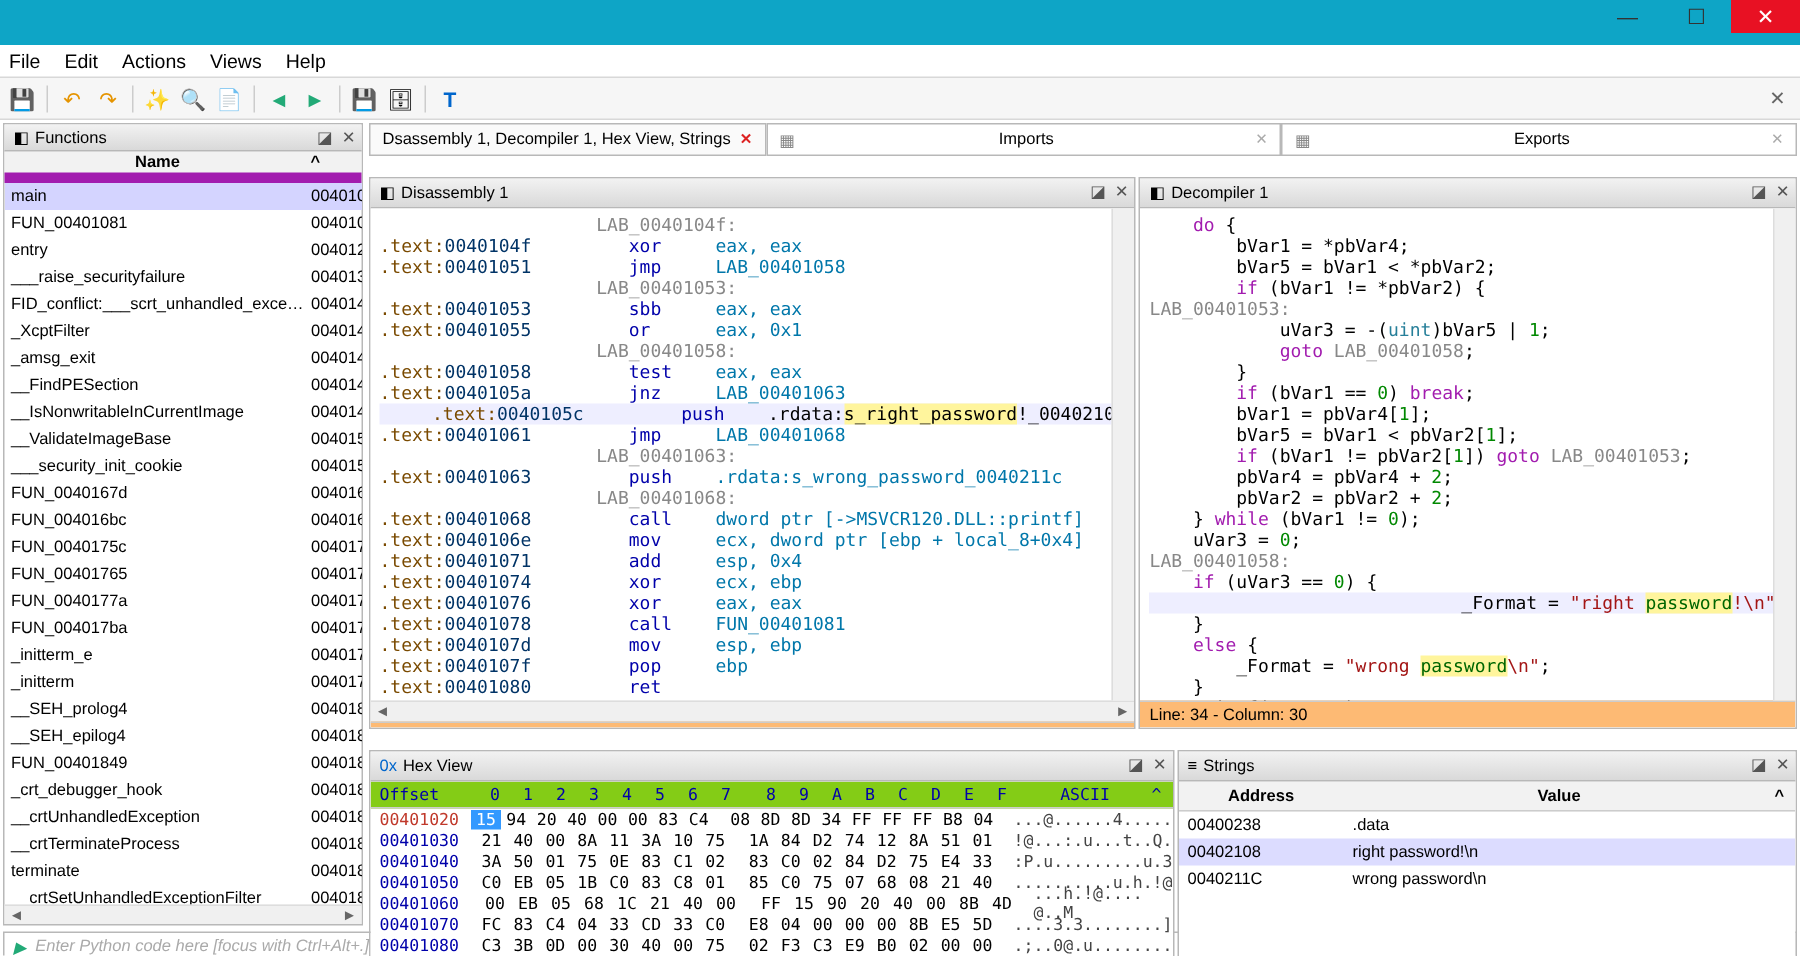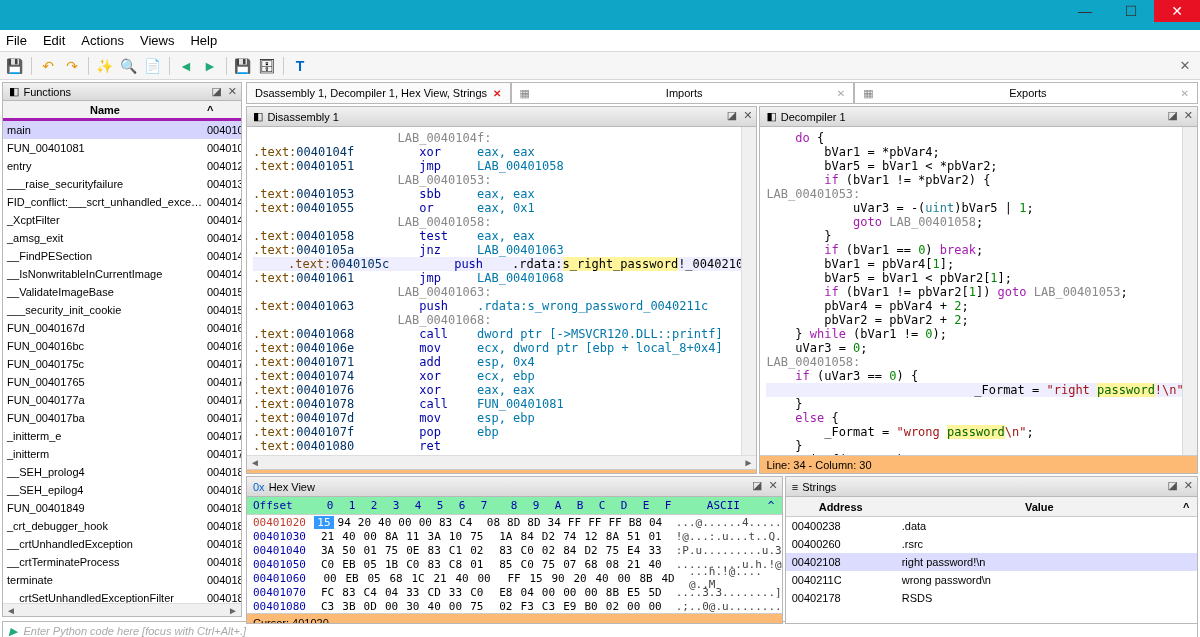--- a/index.html
+++ b/index.html
@@ -12,28 +12,28 @@
 .winbtn.close { background: #e81123; color: #fff; }
 .menubar { height: 22px; display: flex; align-items: center; padding: 0 6px; gap: 16px; border-bottom: 1px solid #d8d8d8; }
 .menubar span { font-size: 13px; }
 .toolbar { height: 28px; display: flex; align-items: center; padding: 0 4px; gap: 2px; border-bottom: 1px solid #d8d8d8; background: #f6f6f6; }
 .tbtn { width: 22px; height: 22px; display: flex; align-items: center; justify-content: center; border: 1px solid transparent; border-radius: 2px; font-size: 14px; }
 .tsep { width: 1px; height: 18px; background: #ccc; margin: 0 3px; }
 .tclose { position: absolute; right: 6px; width: 18px; height: 18px; display:flex; align-items:center; justify-content:center; color:#666; font-size:13px; }
 
 .workspace { display: flex; height: 539px; }
 .col-left { width: 240px; border: 1px solid #b8b8b8; margin: 2px; display: flex; flex-direction: column; }
-.col-right { flex: 1; display: flex; flex-direction: column; margin: 2px; gap: 2px; }
+.col-right { flex: 1; display: flex; flex-direction: column; margin: 2px; gap: 14px; }
 
 .panel { border: 1px solid #b8b8b8; display: flex; flex-direction: column; overflow: hidden; }
 .panel-title { height: 20px; background: linear-gradient(#f2f2f2,#d9d9d9); border-bottom: 1px solid #b8b8b8; display: flex; align-items: center; padding: 0 6px; font-size: 11px; position: relative; }
 .panel-title .pctrls { position:absolute; right:4px; top:2px; display:flex; gap:6px; color:#555; font-size:11px; }
 .panel-body { flex: 1; overflow: hidden; background: #fff; }
 
-.func-head { display: flex; background: #f2f2f2; border-bottom: 3px solid #a21caf; height: 22px; align-items: center; font-weight: bold; font-size: 11px; }
+.func-head { display: flex; background: #f2f2f2; border-bottom: 7px solid #a21caf; height: 22px; align-items: center; font-weight: bold; font-size: 11px; }
 .func-head .c1 { flex: 1; text-align: center; }
 .func-head .c2 { width: 34px; }
 .func-list { overflow-y: scroll; height: 100%; }
 .func-row { display: flex; height: 18px; align-items: center; font-size: 11px; }
 .func-row.sel { background: #d4d4ff; }
 .func-row .c1 { flex: 1; padding-left: 4px; white-space: nowrap; overflow: hidden; text-overflow: ellipsis; }
 .func-row .c2 { width: 34px; }
 
 .tabbar { height: 22px; display: flex; align-items: center; background: #eee; }
 .tabgroup { height: 22px; border: 1px solid #b8b8b8; display: flex; align-items: center; padding: 0 8px; gap: 6px; font-size: 11px; background: #fff; position: relative; }
@@ -52,21 +52,21 @@
 .kw-reg { color: #0077aa; }
 .kw-label { color: #888; }
 .kw-num { color: #008800; }
 .kw-string { color: #a31515; }
 .kw-keyword { color: #a21caf; }
 .kw-type { color: #267f99; }
 .kw-hl-g { background: #fff59d; color: #006600; }
 .kw-hl-y { background: #fff59d; }
 .hl-line { background: #eef; display:block;text-align:right; }
 
-.hex-head { display:flex; background:#86efac; border-bottom:1px solid #ccc; font-family:Consolas,monospace; font-size:11px; height:18px; align-items:center; color:#0000aa; }
+.hex-head { display:flex; background:#84cc16; border-bottom:1px solid #ccc; font-family:Consolas,monospace; font-size:11px; height:18px; align-items:center; color:#0000aa; }
 .hex-head .hoff { width:72px; padding-left:6px; }
 .hex-head .hb { width:22px; text-align:center; }
 .hex-head .hasc { flex:1; text-align:center; }
 .hex-row { display:flex; font-family:Consolas,monospace; font-size:11px; height:14px; align-items:center; }
 .hex-row .hoff { width:72px; padding-left:6px; color:#0000aa; }
 .hex-row.sel .hoff { color:#c0392b; }
 .hex-row .hb { width:22px; text-align:center; }
 .hex-row .hb.sel { background:#3399ff; color:#fff; }
 .hex-row .hasc { flex:1; padding-left:10px; color:#444; }
 
@@ -559,35 +559,27 @@
           <div class="str-head">
             <div class="s1">Address</div>
             <div class="s2">Value</div>
             <div style="width:14px">^</div>
           </div>
           <div id="str-rows">
               <div class="str-row">
                 <div class="s1">00400238</div>
                 <div class="s2">.data</div>
               </div>
-              <div class="str-row">
-                <div class="s1">00400260</div>
-                <div class="s2">.rsrc</div>
-              </div>
               <div class="str-row sel">
                 <div class="s1">00402108</div>
                 <div class="s2">right password!\n</div>
               </div>
               <div class="str-row">
                 <div class="s1">0040211C</div>
                 <div class="s2">wrong password\n</div>
-              </div>
-              <div class="str-row">
-                <div class="s1">00402178</div>
-                <div class="s2">RSDS</div>
               </div>
             </div>
         </div>
       </div>
     </div>
   </div>
 </div>
 
 <div class="cmdline">
   <span style="color:#2a7;margin-right:6px">▶</span>

